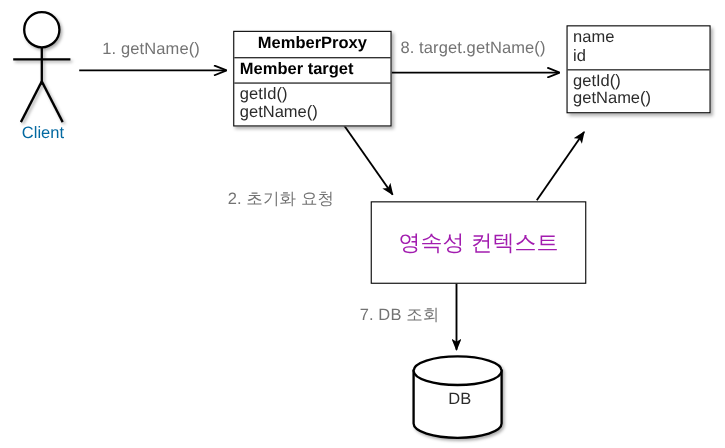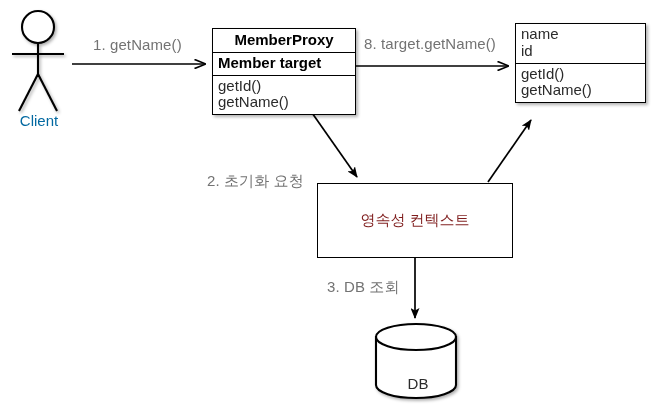--- a/index.html
+++ b/index.html
@@ -65,22 +65,23 @@
   .cls-sec div { white-space: nowrap; }
 
   .plain-box {
     position: absolute;
     box-sizing: border-box;
     background: #ffffff;
     border: 1.6px solid #000000;
     display: flex;
     align-items: center;
     justify-content: center;
-    font-size: 15px;
-    color: #7f1d1d;
+    font-size: 20px;
+    color: #a21caf;
+    margin-left: 20px;
   }
   .db-label {
     position: absolute;
     width: 100%;
     text-align: center;
     font-size: 15px;
     color: #2b2b2b;
   }
   .actor-label {
     position: absolute;
@@ -153,24 +154,24 @@
     <div class="cls-sec">
       <div>getId()</div>
       <div>getName()</div>
     </div>
   </div>
 
   <div class="plain-box" style="left:317px; top:183px; width:196px; height:75px;">
     <span>영속성 컨텍스트</span>
   </div>
 
-  <div class="db-label" style="left:376px; top:375px; width:84px;">DB</div>
+  <div class="db-label" style="left:376px; top:354px; width:84px;">DB</div>
 
   <div class="lbl" style="left:93px; top:37px;">1. getName()</div>
 
   <div class="lbl" style="left:207px; top:133px;margin-top:40px;">2. 초기화 요청</div>
 
-  <div class="lbl" style="left:327px; top:279px;">3. DB 조회</div>
+  <div class="lbl" style="left:327px; top:279px;">7. DB 조회</div>
 
 
   <div class="lbl" style="left:364px; top:36px;">8. target.getName()</div>
 
 </div>
 
 </body></html>

